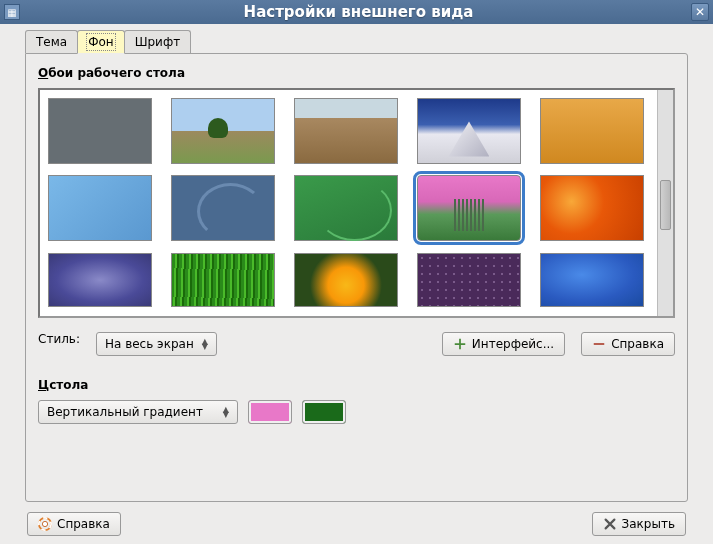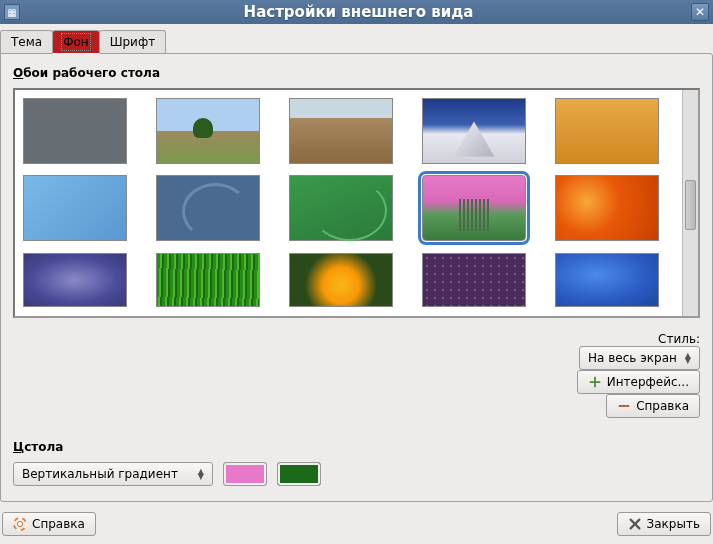--- a/index.html
+++ b/index.html
@@ -3,41 +3,41 @@
 <meta charset="utf-8">
 <style>
 * { box-sizing: border-box; margin: 0; padding: 0; }
 body { font-family: "DejaVu Sans", sans-serif; font-size: 12px; background: #edeceb; width: 713px; height: 544px; overflow: hidden; }
 
 .titlebar { background: linear-gradient(to bottom, #5a7aa0, #4a6a90); height: 24px; display: flex; align-items: center; padding: 0 4px; color: white; }
 .titlebar-icon { width: 16px; height: 16px; background: #7a9ac0; border: 1px solid #3a5a80; margin-right: 6px; display: flex; align-items: center; justify-content: center; font-size: 10px; }
 .titlebar-title { flex: 1; text-align: center; font-weight: bold; font-size: 15px; text-shadow: 0 1px 1px rgba(0,0,0,0.3); }
 .titlebar-close { width: 18px; height: 18px; background: linear-gradient(to bottom, #7a9ac0, #5a7aa0); border: 1px solid #3a5a80; border-radius: 2px; display: flex; align-items: center; justify-content: center; cursor: pointer; color: white; font-size: 12px; }
 
-.window-body { padding: 6px 0; height: 520px; display: flex; flex-direction: column; }
+.window-body { padding: 6px 25px; height: 520px; display: flex; flex-direction: column; }
 
 .tabs { display: flex; position: relative; z-index: 2; }
 .tab { padding: 4px 10px; background: #e4e3e1; border: 1px solid #a0a0a0; border-bottom: none; border-radius: 3px 3px 0 0; margin-right: -1px; cursor: pointer; position: relative; }
-.tab.active { background: #b91c1c; border-bottom: 1px solid #edeceb; margin-bottom: -1px; z-index: 3; }
+.tab.active { background: #fef9c3; border-bottom: 1px solid #edeceb; margin-bottom: -1px; z-index: 3; }
 .tab.active .tab-label { outline: 1px dotted #888; outline-offset: 1px; }
 
 .tab-content { border: 1px solid #a0a0a0; border-radius: 0 3px 3px 3px; padding: 12px; flex: 1; display: flex; flex-direction: column; position: relative; z-index: 1; }
 
 .section-label { font-weight: bold; margin-bottom: 8px; }
 .section-label .u { text-decoration: underline; }
 
 .wallpaper-area { display: flex; border: 2px solid #999; border-top-color: #777; border-left-color: #777; background: white; height: 230px; }
 .wallpaper-grid { flex: 1; padding: 8px; display: grid; grid-template-columns: repeat(5, 1fr); gap: 10px 14px; overflow: hidden; }
 .wp { width: 104px; height: 66px; border: 1px solid #888; cursor: pointer; background-size: cover; }
 .wp.row3 { height: 54px; }
 .wp.selected { outline: 3px solid #3d7cc9; outline-offset: 1px; border-radius: 4px; }
 .scrollbar { width: 16px; background: #e0e0e0; border-left: 1px solid #bbb; position: relative; }
 .scrollbar-thumb { position: absolute; top: 90px; left: 2px; right: 2px; height: 50px; background: linear-gradient(to right, #d0d0d0, #b8b8b8); border: 1px solid #999; border-radius: 2px; }
 
-.style-row { display: flex; align-items: flex-end; margin-top: 14px; gap: 0; flex-direction: column; }
+.style-row { display: flex; align-items: flex-start; margin-top: 14px; gap: 16px; }
 .style-row .spacer { flex: 1; }
 
 .btn { background: linear-gradient(to bottom, #f8f7f6, #e4e3e1); border: 1px solid #999; border-radius: 3px; padding: 4px 10px; cursor: pointer; display: inline-flex; align-items: center; gap: 5px; font-family: inherit; font-size: 12px; }
 
 .combo { background: linear-gradient(to bottom, #f8f7f6, #e4e3e1); border: 1px solid #999; border-radius: 3px; padding: 4px 8px; cursor: pointer; display: inline-flex; align-items: center; gap: 8px; font-size: 12px; }
 .combo-arrows { display: flex; flex-direction: column; line-height: 5px; font-size: 8px; color: #555; }
 
 .colors-section { margin-top: 22px; }
 .colors-row { display: flex; align-items: flex-start; gap: 10px; margin-top: 8px; }
 .color-swatch { width: 44px; height: 24px; border: 1px solid #999; border-radius: 3px; box-shadow: inset 0 0 0 2px #f0f0f0; cursor: pointer; }

